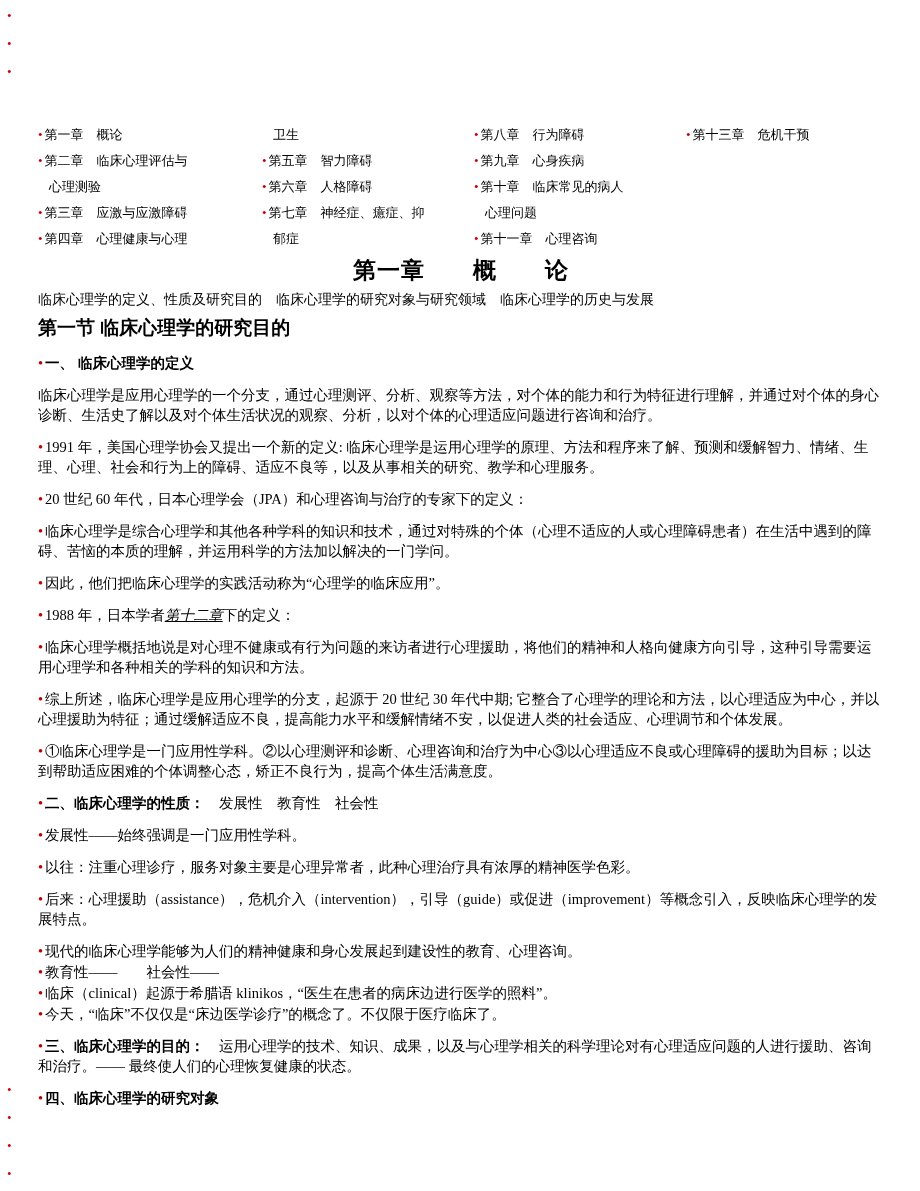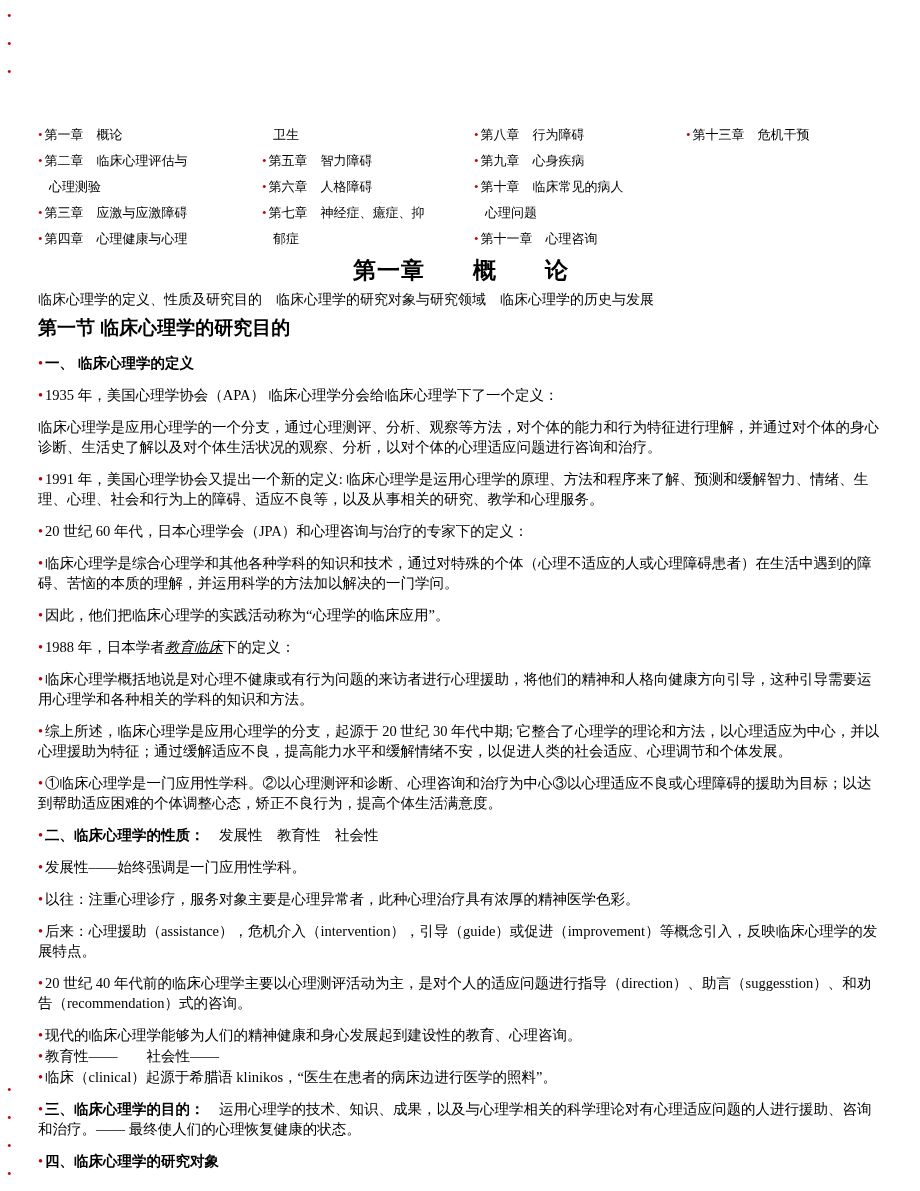--- a/index.html
+++ b/index.html
@@ -87,34 +87,33 @@
         <div class="toc-line"><span class="bullet">•</span><span>第十三章　危机干预</span></div>
       </div>
     </div>
 
   <div class="chapter-title">第一章　　概　　论</div>
   <div class="intro">临床心理学的定义、性质及研究目的　临床心理学的研究对象与研究领域　临床心理学的历史与发展</div>
   <div class="section-title">第一节 临床心理学的研究目的</div>
 
   <div id="body" class="body">
       <div class="para"><span class="bullet">•</span><span class="bold">一、 临床心理学的定义</span></div>
-      <div class="para"><span class="bullet">•</span><span>1935 年，美国心理学协会（APA） 临床心理学分会给临床心理学下了一个定义：</span></div>
       <div class="para"><span>临床心理学是应用心理学的一个分支，通过心理测评、分析、观察等方法，对个体的能力和行为特征进行理解，并通过对个体的身心诊断、生活史了解以及对个体生活状况的观察、分析，以对个体的心理适应问题进行咨询和治疗。</span></div>
       <div class="para"><span class="bullet">•</span><span>1991 年，美国心理学协会又提出一个新的定义: 临床心理学是运用心理学的原理、方法和程序来了解、预测和缓解智力、情绪、生理、心理、社会和行为上的障碍、适应不良等，以及从事相关的研究、教学和心理服务。</span></div>
       <div class="para"><span class="bullet">•</span><span>20 世纪 60 年代，日本心理学会（JPA）和心理咨询与治疗的专家下的定义：</span></div>
       <div class="para"><span class="bullet">•</span><span>临床心理学是综合心理学和其他各种学科的知识和技术，通过对特殊的个体（心理不适应的人或心理障碍患者）在生活中遇到的障碍、苦恼的本质的理解，并运用科学的方法加以解决的一门学问。</span></div>
       <div class="para"><span class="bullet">•</span><span>因此，他们把临床心理学的实践活动称为“心理学的临床应用”。</span></div>
-      <div class="para"><span class="bullet">•</span><span>1988 年，日本学者</span><span class="underline">教育临床</span><span>下的定义：</span></div>
+      <div class="para"><span class="bullet">•</span><span>1988 年，日本学者</span><span class="underline">第十二章</span><span>下的定义：</span></div>
       <div class="para"><span class="bullet">•</span><span>临床心理学概括地说是对心理不健康或有行为问题的来访者进行心理援助，将他们的精神和人格向健康方向引导，这种引导需要运用心理学和各种相关的学科的知识和方法。</span></div>
       <div class="para"><span class="bullet">•</span><span>综上所述，临床心理学是应用心理学的分支，起源于 20 世纪 30 年代中期; 它整合了心理学的理论和方法，以心理适应为中心，并以心理援助为特征；通过缓解适应不良，提高能力水平和缓解情绪不安，以促进人类的社会适应、心理调节和个体发展。</span></div>
       <div class="para"><span class="bullet">•</span><span>①临床心理学是一门应用性学科。②以心理测评和诊断、心理咨询和治疗为中心③以心理适应不良或心理障碍的援助为目标；以达到帮助适应困难的个体调整心态，矫正不良行为，提高个体生活满意度。</span></div>
       <div class="para"><span class="bullet">•</span><span class="bold">二、临床心理学的性质：</span><span>　发展性　教育性　社会性</span></div>
       <div class="para"><span class="bullet">•</span><span>发展性——始终强调是一门应用性学科。</span></div>
       <div class="para"><span class="bullet">•</span><span>以往：注重心理诊疗，服务对象主要是心理异常者，此种心理治疗具有浓厚的精神医学色彩。</span></div>
       <div class="para"><span class="bullet">•</span><span>后来：心理援助（assistance），危机介入（intervention），引导（guide）或促进（improvement）等概念引入，反映临床心理学的发展特点。</span></div>
-      <div class="para"><span class="bullet">•</span><span>20 世纪 40 年代前的临床心理学主要以心理测评活动为主，是对个人的适应问题进行指导（direction）、助言（suggesstion）、和劝告（recommendation）式的咨询。</span></div>
       <div class="para"><span class="bullet">•</span><span>现代的临床心理学能够为人们的精神健康和身心发展起到建设性的教育、心理咨询。</span></div>
       <div class="para tight"><span class="bullet">•</span><span>教育性——　　社会性——</span></div>
       <div class="para tight"><span class="bullet">•</span><span>临床（clinical）起源于希腊语 klinikos，“医生在患者的病床边进行医学的照料”。</span></div>
+      <div class="para tight"><span class="bullet">•</span><span>今天，“临床”不仅仅是“床边医学诊疗”的概念了。不仅限于医疗临床了。</span></div>
       <div class="para"><span class="bullet">•</span><span class="bold">三、临床心理学的目的：</span><span>　运用心理学的技术、知识、成果，以及与心理学相关的科学理论对有心理适应问题的人进行援助、咨询和治疗。—— 最终使人们的心理恢复健康的状态。</span></div>
       <div class="para"><span class="bullet">•</span><span class="bold">四、临床心理学的研究对象</span></div>
     </div>
 </div>
 
 </body></html>

